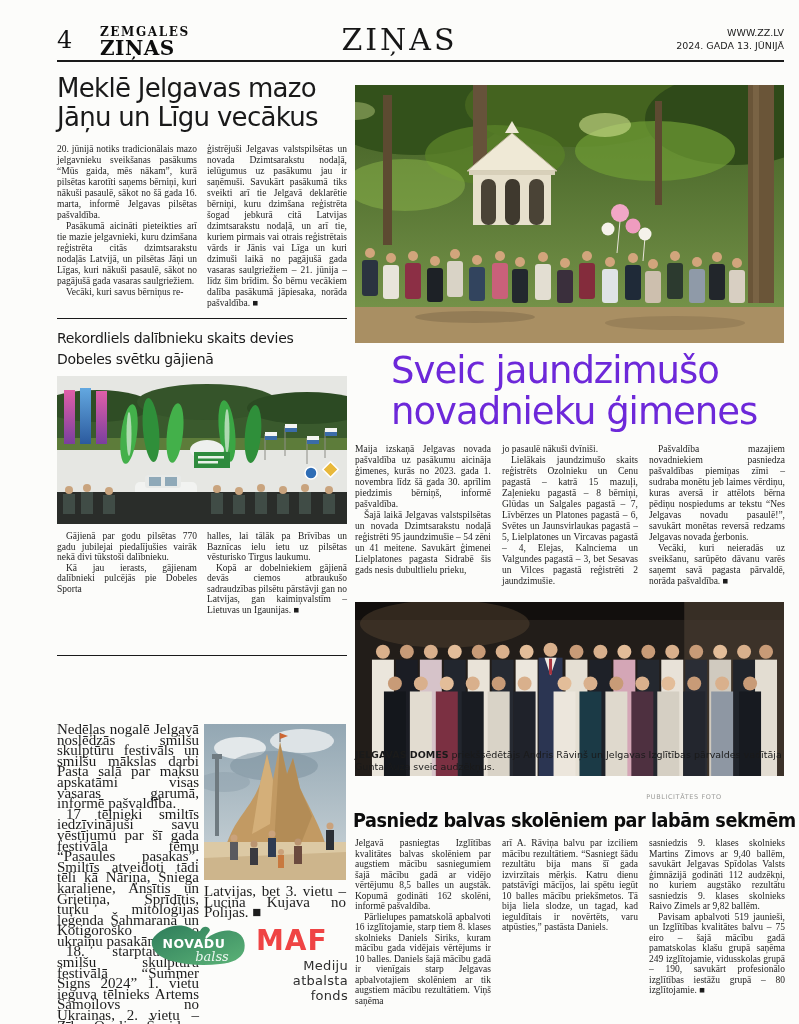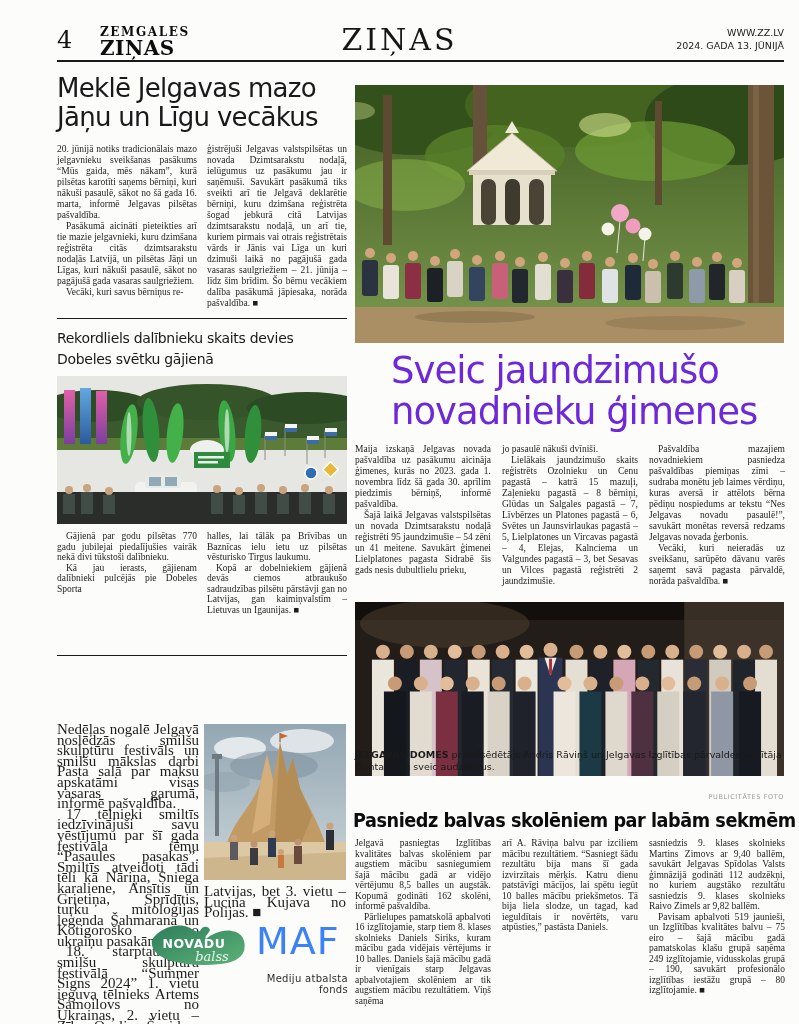--- a/index.html
+++ b/index.html
@@ -25,24 +25,24 @@
   
   .bodytxt{font-family:"Liberation Serif",serif;text-align:justify;color:#1d1d1d;}
   .s95{font-size:9.5px;line-height:11px;}
   .s93{font-size:15px;line-height:10.6px;}
   .s95b{font-size:9.5px;line-height:10.5px;}
   .bodytxt p{margin:0;}
   p.ind{text-indent:9px;}
   
   .caption{font-family:"DejaVu Sans","Liberation Sans",sans-serif;font-size:9.5px;line-height:12px;color:#1a1a1a;}
   .caption b{font-weight:bold;}
-  .credit{font-family:"DejaVu Sans","Liberation Sans",sans-serif;font-size:6.5px;letter-spacing:.6px;color:#9b9b98;text-align:right;}
+  .credit{font-family:"DejaVu Sans","Liberation Sans",sans-serif;font-size:6.5px;letter-spacing:.6px;color:#9b9b98;text-align:center;}
   
-  .maf-word{font-family:"DejaVu Sans","Liberation Sans",sans-serif;font-weight:normal;font-size:38px;color:#3b82f6;letter-spacing:1px;line-height:34px;}
-  .maf-sub{font-family:"DejaVu Sans","Liberation Sans",sans-serif;font-size:10px;letter-spacing:.3px;color:#2e2e2e;text-align:right;margin-top:15px;}
+  .maf-word{font-family:"DejaVu Sans","Liberation Sans",sans-serif;font-weight:bold;font-size:28px;color:#ef4444;letter-spacing:1px;line-height:34px;}
+  .maf-sub{font-family:"DejaVu Sans","Liberation Sans",sans-serif;font-size:13px;letter-spacing:.3px;color:#2e2e2e;text-align:right;margin-top:0;}
   .footnote{font-style:italic;font-size:9.3px;line-height:11.5px;color:#2b2b2b;text-align:center;}
   svg{display:block;}
 </style>
 </head>
 <body>
 
 <div class="page">
 
   <div class="abs pagenum" style="left:57px;top:26px;">4</div>
   <div class="abs" style="left:100px;top:25px;">

